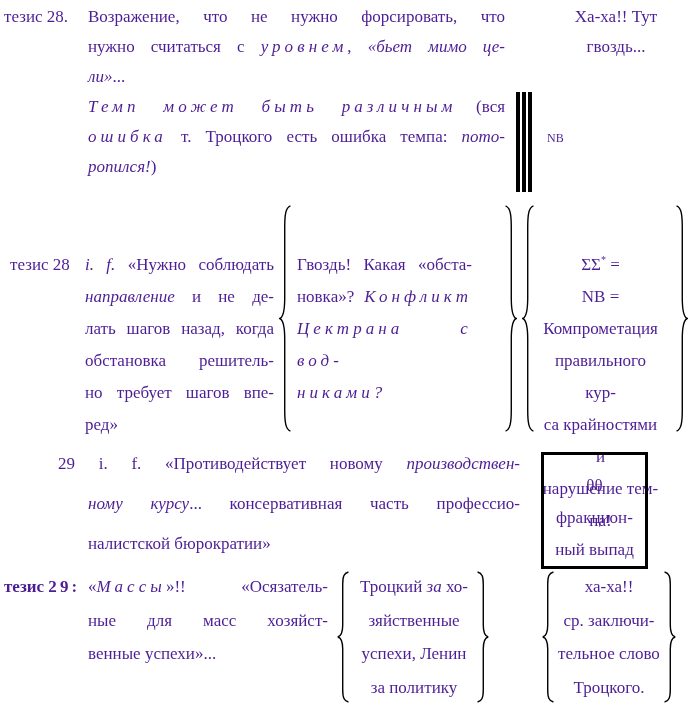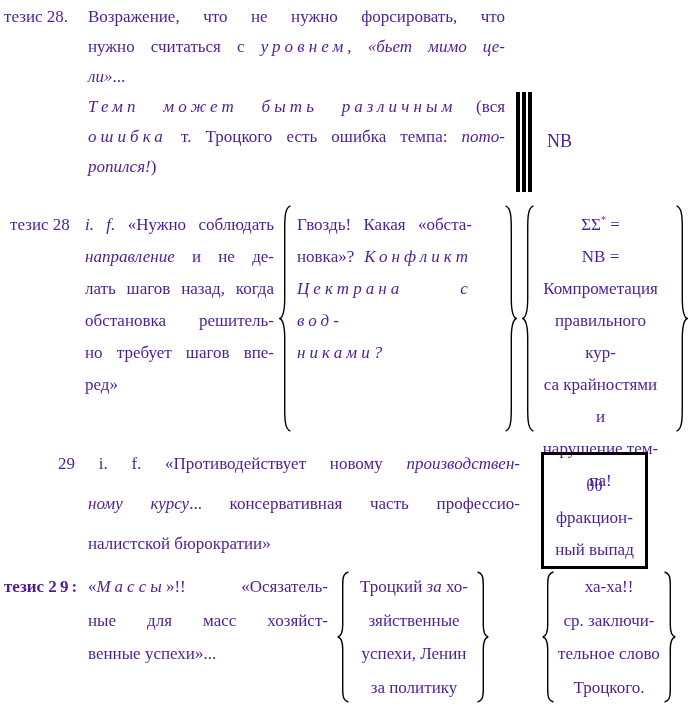--- a/index.html
+++ b/index.html
@@ -10,21 +10,21 @@
   }
   .abs{position:absolute;}
   .jl{text-align:justify;text-align-last:justify;}
   .ctr{text-align:center;}
   .it{font-style:italic;}
   .its{font-style:italic;letter-spacing:0.24em;}
   .lsp{letter-spacing:0.18em;}
   .b{font-weight:bold;}
   .sup{vertical-align:super;font-size:10px;line-height:0;}
   .lh30{line-height:30px;}
-  .lh32{line-height:32px;}
+  .lh32{line-height:32px;margin-top:40px;}
   .lh33{line-height:33.5px;}
   .lh40{line-height:40px;}
   .ind{padding-left:30px;}
   .bars{display:flex;gap:2px;}
   .bar{width:4px;height:100px;background:#000;}
   .note-box{
     border:3px solid #000;text-align:center;line-height:32px;
     padding-top:15px;
   }
   svg.brace{display:block;}
@@ -41,27 +41,31 @@
     <div class="jl"><span>нужно считаться с </span><span class="its">уровнем</span><span>, </span><span class="it">«бьет мимо це-</span></div>
     <div><span class="it">ли»</span><span>...</span></div>
   </div>
 
   <div class="abs lh30" style="left:88px;top:92px;width:417px;">
     <div class="jl"><span class="its">Темп может быть различным</span><span> (вся</span></div>
     <div class="jl"><span class="its">ошибка</span><span> т. Троцкого есть ошибка темпа: </span><span class="it">пото-</span></div>
     <div><span class="it">ропился!</span><span>)</span></div>
   </div>
 
+  <div class="abs lh30 ctr" style="left:562px;top:2px;width:108px;">
+    <div>Ха-ха!! Тут</div>
+    <div>гвоздь...</div>
+  </div>
 
   <div class="abs bars" style="left:516px;top:92px;">
     <div class="bar"></div>
     <div class="bar"></div>
     <div class="bar"></div>
   </div>
-  <div class="abs" style="left:547px;top:131px;font-size:18px;">NB</div>
+  <div class="abs" style="left:547px;top:131px;font-size:12px;">NB</div>
 
   <div class="abs lh32" style="left:10px;top:209px;width:75px;">тезис 28</div>
 
   <div class="abs lh32" style="left:85px;top:209px;width:189px;">
     <div class="jl"><span class="it">i. f.</span><span> «Нужно соблюдать</span></div>
     <div class="jl"><span class="it">направление</span><span> и не де-</span></div>
     <div class="jl">лать шагов назад, когда</div>
     <div class="jl">обстановка решитель-</div>
     <div class="jl">но требует шагов впе-</div>
     <div>ред»</div>

